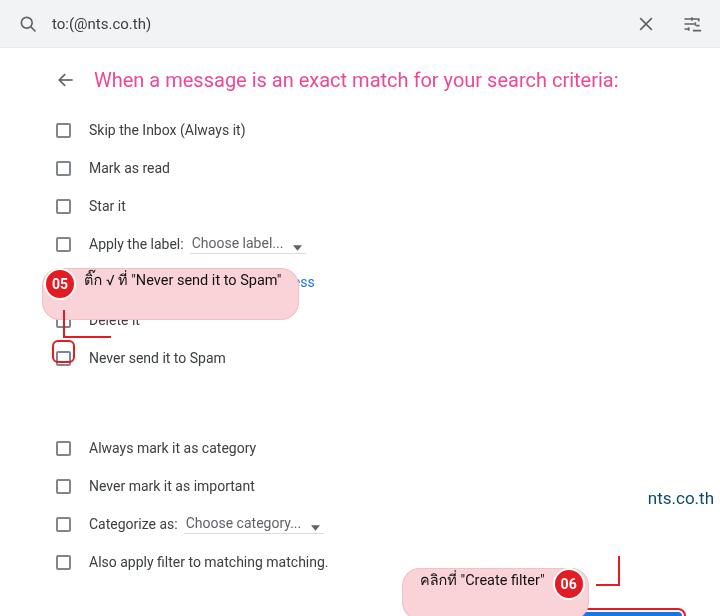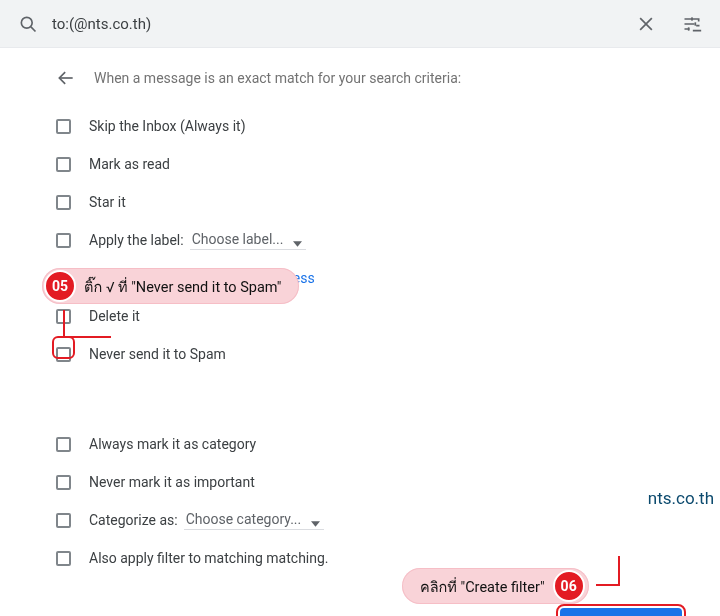--- a/index.html
+++ b/index.html
@@ -25,21 +25,21 @@
   .search-bar .search-text { flex: 1; color: #3c4043; font-size: 15px; }
   .search-bar .close-icon { color: #5f6368; margin-right: 26px; cursor: pointer; }
   .search-bar .tune-icon { color: #5f6368; cursor: pointer; }
   .panel { padding: 20px 34px 0 56px; }
   .header-row {
     display: flex;
     align-items: center;
     margin-bottom: 22px;
   }
   .back-arrow { color: #5f6368; margin-right: 18px; cursor: pointer; }
-  .header-text { color: #737373; font-size: 14px; }
+  .header-text { color: #ec4899; font-size: 20px; }
   .option-row {
     display: flex;
     align-items: center;
     min-height: 32px;
     margin-bottom: 6px;
     position: relative;
   }
   .checkbox {
     width: 15px; height: 15px;
     border: 2px solid #80868b;
@@ -92,24 +92,23 @@
     left: -4px; top: -2px;
     width: 23px; height: 23px;
     border: 2px solid #e31b23;
     border-radius: 6px;
     pointer-events: none;
   }
   
   .callout {
     position: absolute;
     display: flex;
-    align-items: center;
     background: #f9d3d8;
     border-radius: 18px;
-    height: 36px;
+    height: 52px;
     padding-right: 18px;
     color: #111;
     font-size: 14.5px;
     box-shadow: 0 0 0 1px rgba(243,176,186,0.6) inset;
   }
   .callout .badge {
     width: 32px; height: 32px;
     border-radius: 50%;
     background: #e31b23;
     color: #fff;

